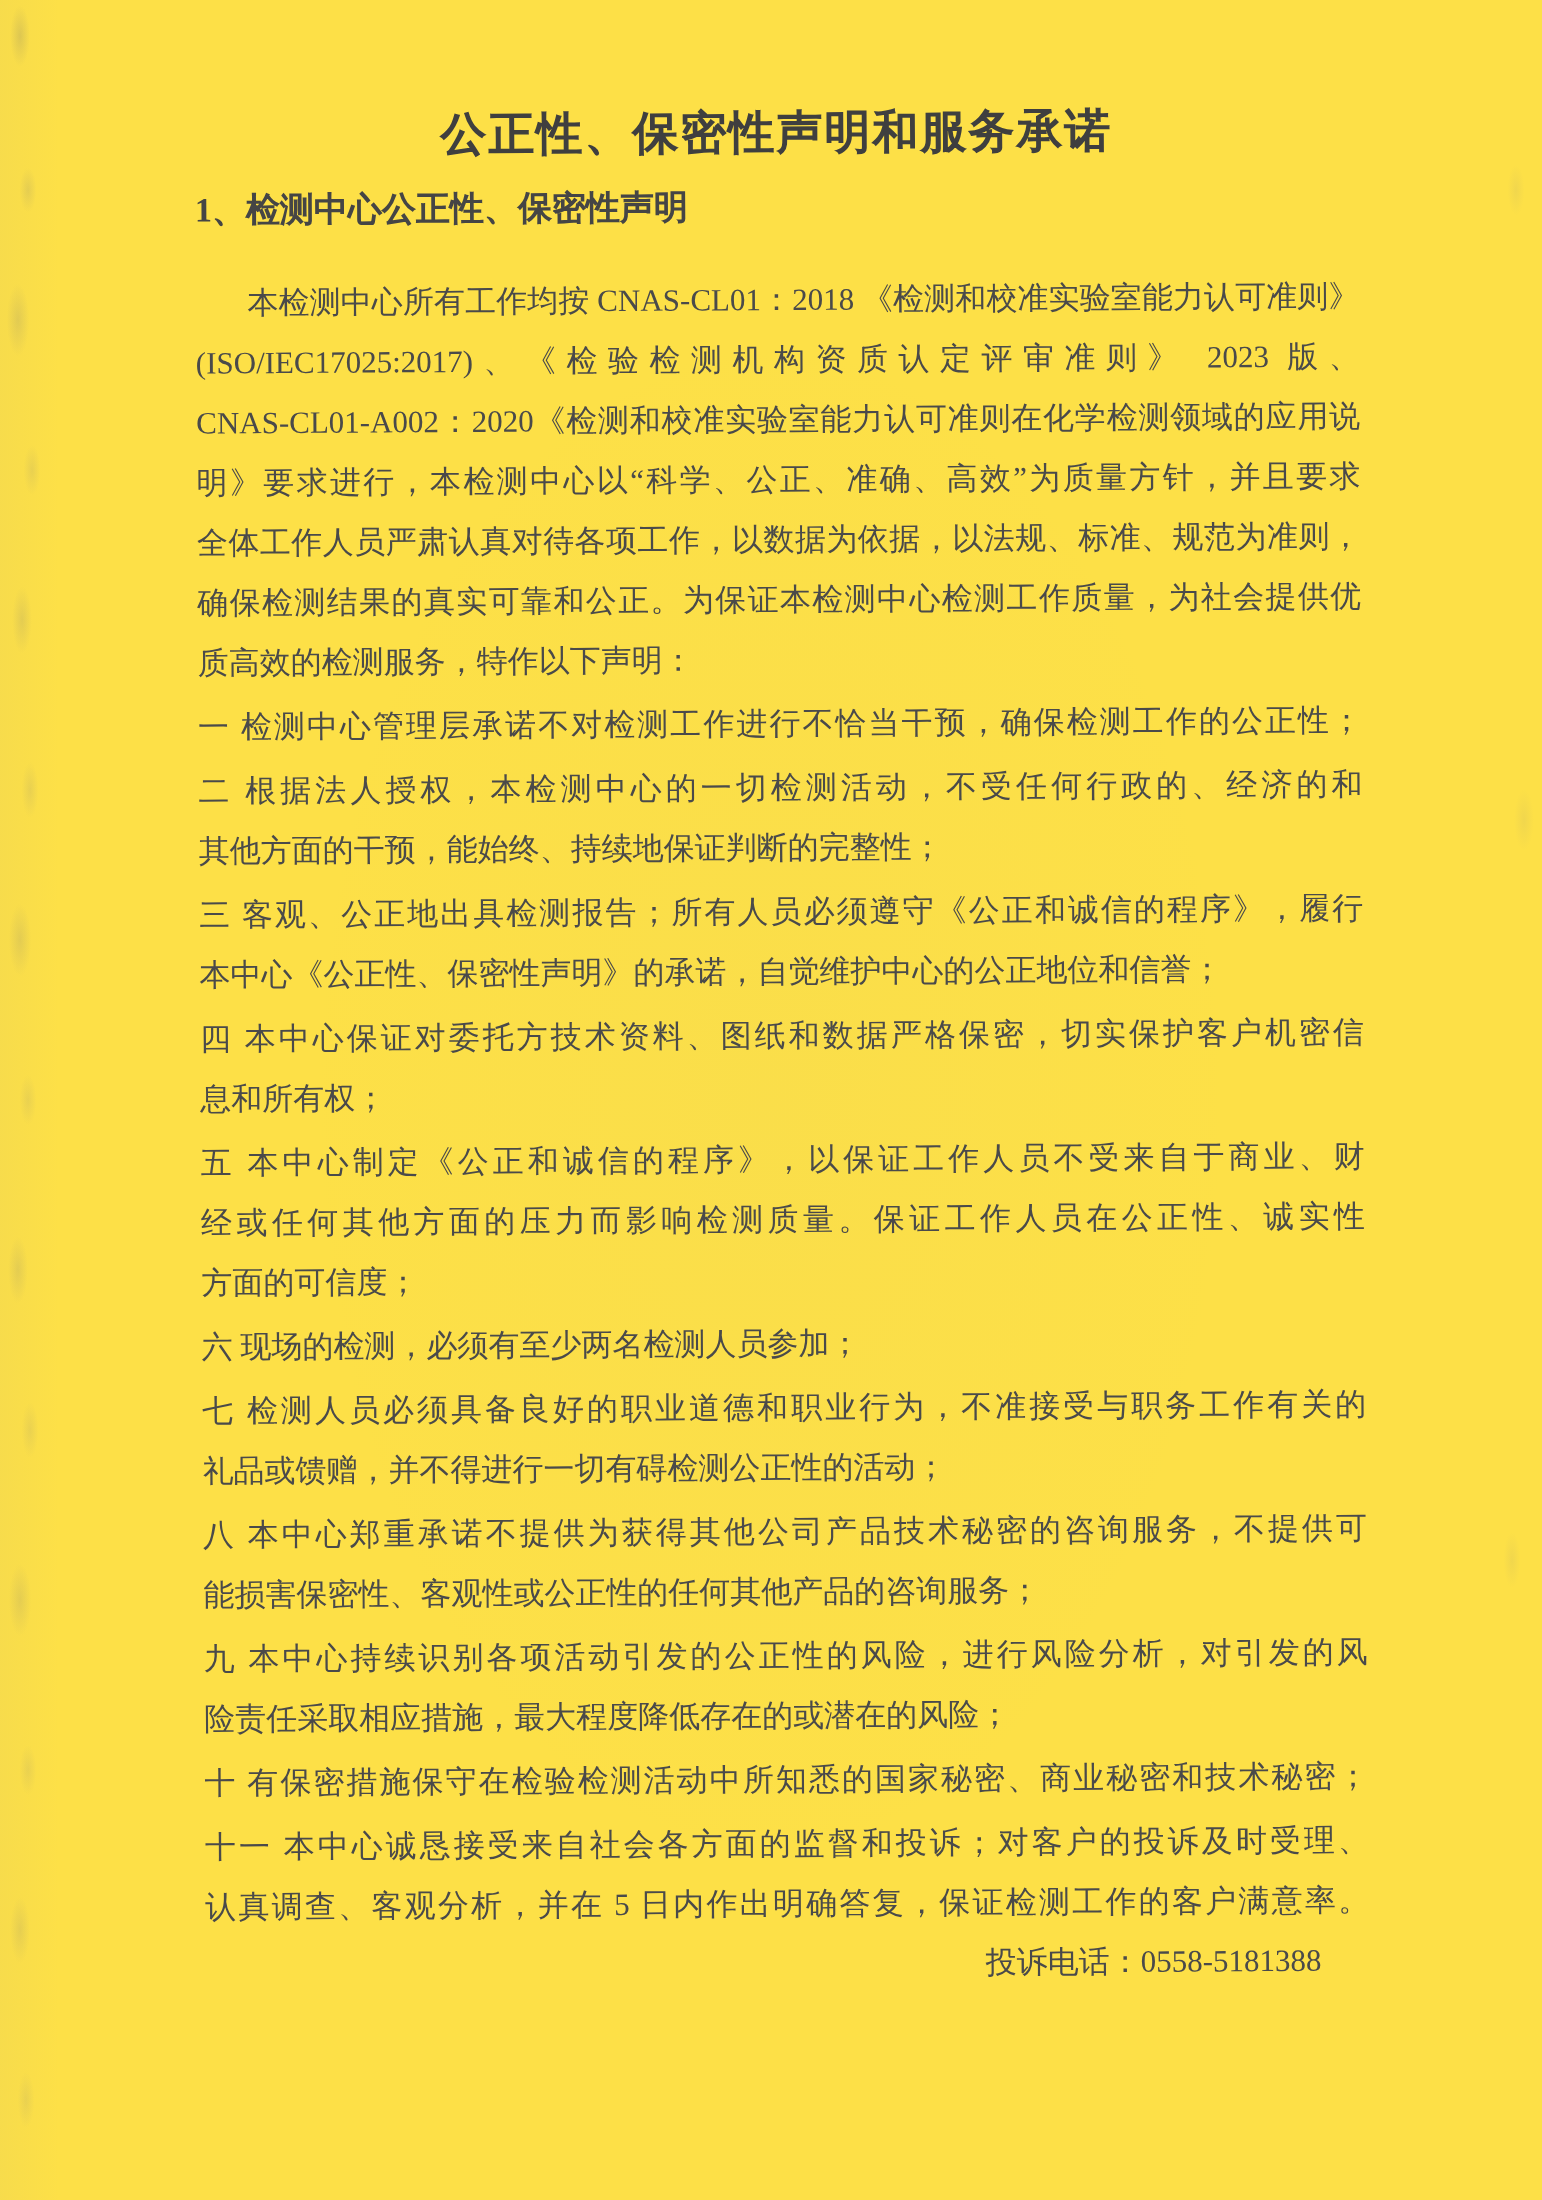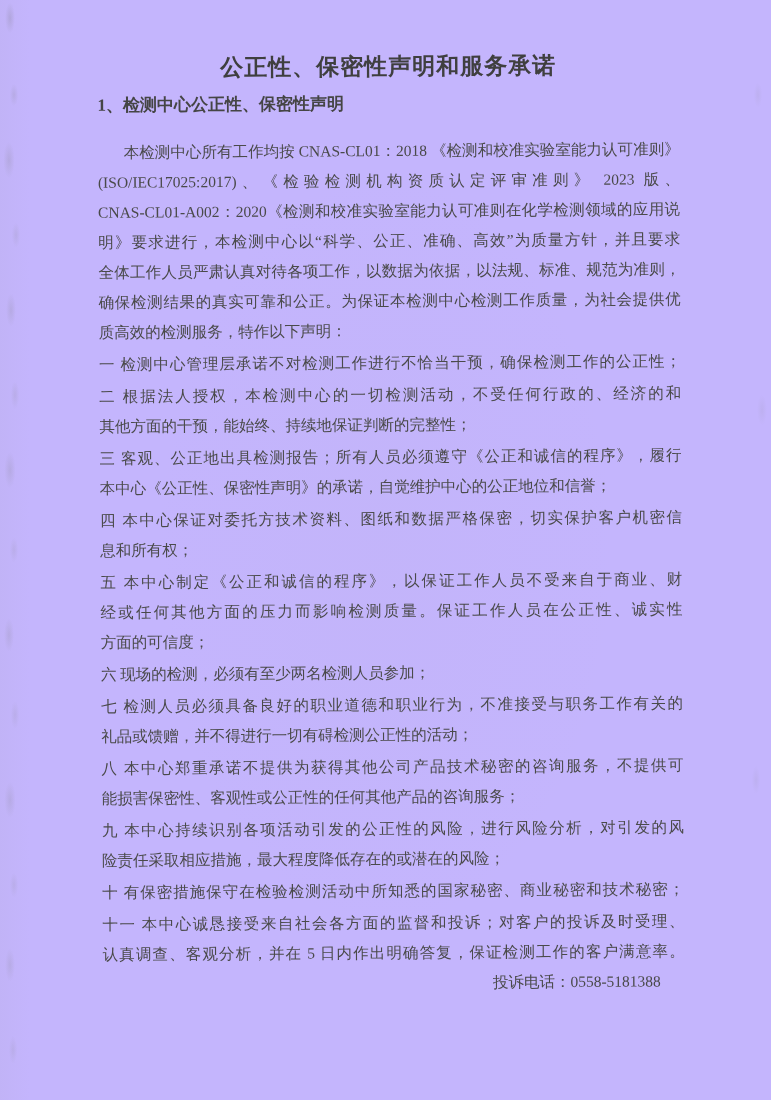--- a/index.html
+++ b/index.html
@@ -4,21 +4,21 @@
 <style>
   html, body {
     margin: 0;
     padding: 0;
     background: #ffffff;
   }
   .page {
     position: relative;
     width: 771px;
     height: 1100px;
-    background-color: #c4b5fd;
+    background-color: #fde047;
     overflow: hidden;
     font-family: "Liberation Serif", "DejaVu Serif", serif;
   }
   
   .noise {
     position: absolute;
     inset: 0;
     pointer-events: none;
     background-image:
       radial-gradient(ellipse 7px 22px at 10px 18px,  rgba(110,110,110,0.20), transparent 70%),

